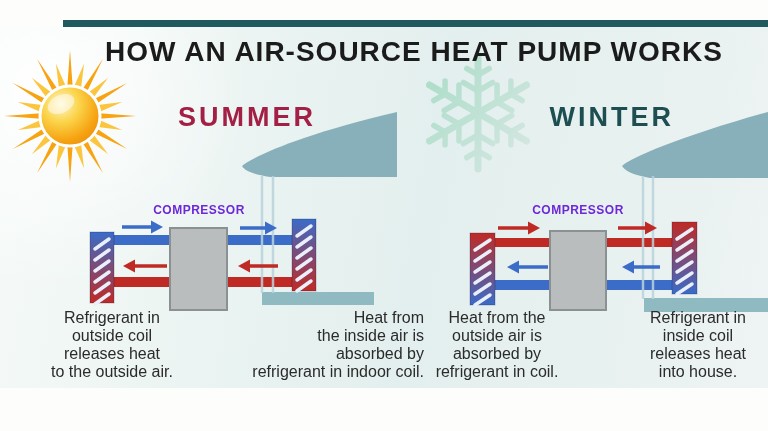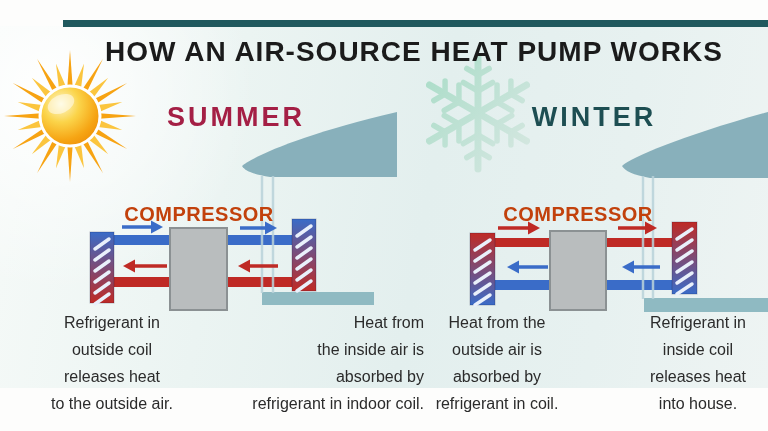--- a/index.html
+++ b/index.html
@@ -18,34 +18,34 @@
   #header-bar{
     position:absolute;left:63px;top:20px;width:705px;height:7px;
     background:var(--header-bar,#20595e);
   }
   #page-title{
     position:absolute;left:94px;top:36px;width:640px;
     text-align:center;font-size:28px;font-weight:bold;letter-spacing:1px;
     color:var(--title-text,#1b1b1b);white-space:nowrap;
   }
   .season-label{
-    position:absolute;top:102px;width:160px;text-align:center;
+    position:absolute;top:102px;width:160px;text-align:right;
     font-size:27px;font-weight:bold;letter-spacing:3px;white-space:nowrap;
   }
   #summer-label{left:156px;color:var(--summer-label,#a41f45);}
   #winter-label{left:514px;color:var(--winter-label,#1d4e52);}
   .compressor-label{
     position:absolute;top:203px;width:152px;text-align:center;
-    font-size:20px;font-weight:bold;letter-spacing:0.5px;color:#c2410c;white-space:nowrap;
+    font-size:12px;font-weight:bold;letter-spacing:0.5px;color:#6d28d9;white-space:nowrap;
   }
   #compressor-label-summer{left:123px;}
   #compressor-label-winter{left:502px;}
   .caption{
     position:absolute;top:309px;text-align:center;white-space:pre-line;
-    font-size:16px;line-height:27px;color:var(--caption-text,#2b2b2b);
+    font-size:16px;line-height:18px;color:var(--caption-text,#2b2b2b);
   }
   #caption-summer-left{left:12px;width:200px;}
   #caption-summer-right{left:204px;width:220px;text-align:right;}
   #caption-winter-left{left:397px;width:200px;}
   #caption-winter-right{left:598px;width:200px;}
   #credit{
     position:absolute;right:8px;top:390px;width:300px;text-align:right;
     font-size:10.5px;font-weight:bold;letter-spacing:0.2px;color:#1c1c1c;white-space:nowrap;
   }
   #diagram-svg{position:absolute;left:0;top:0;}

